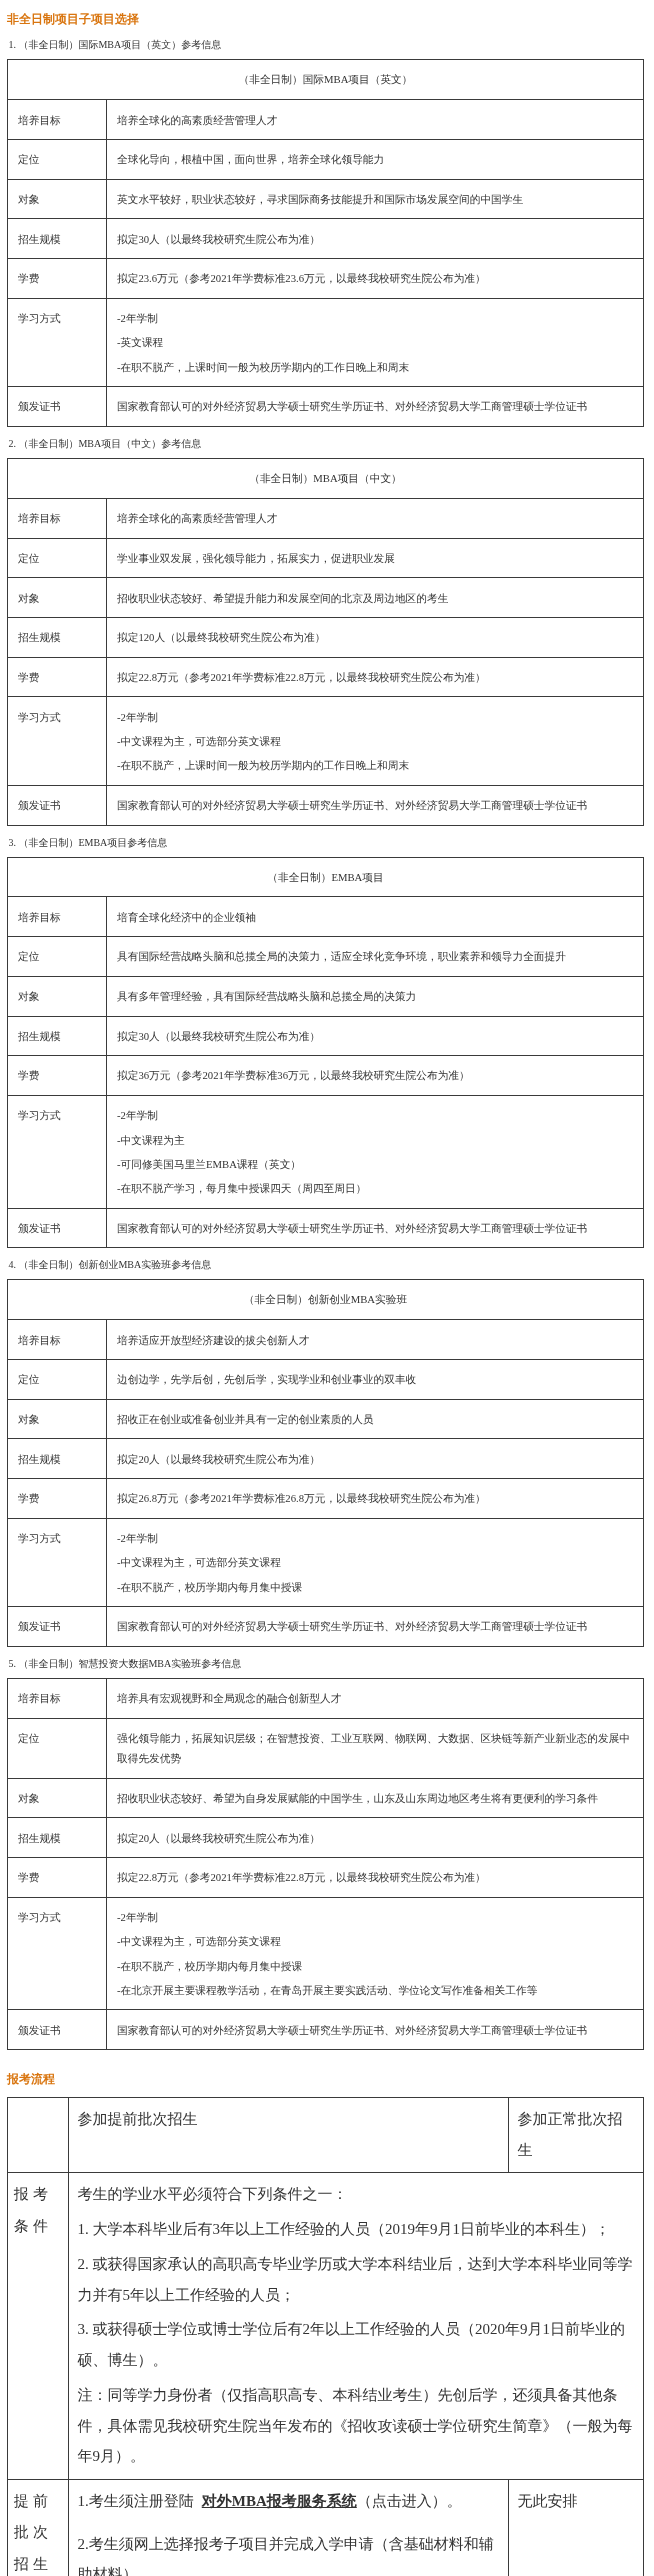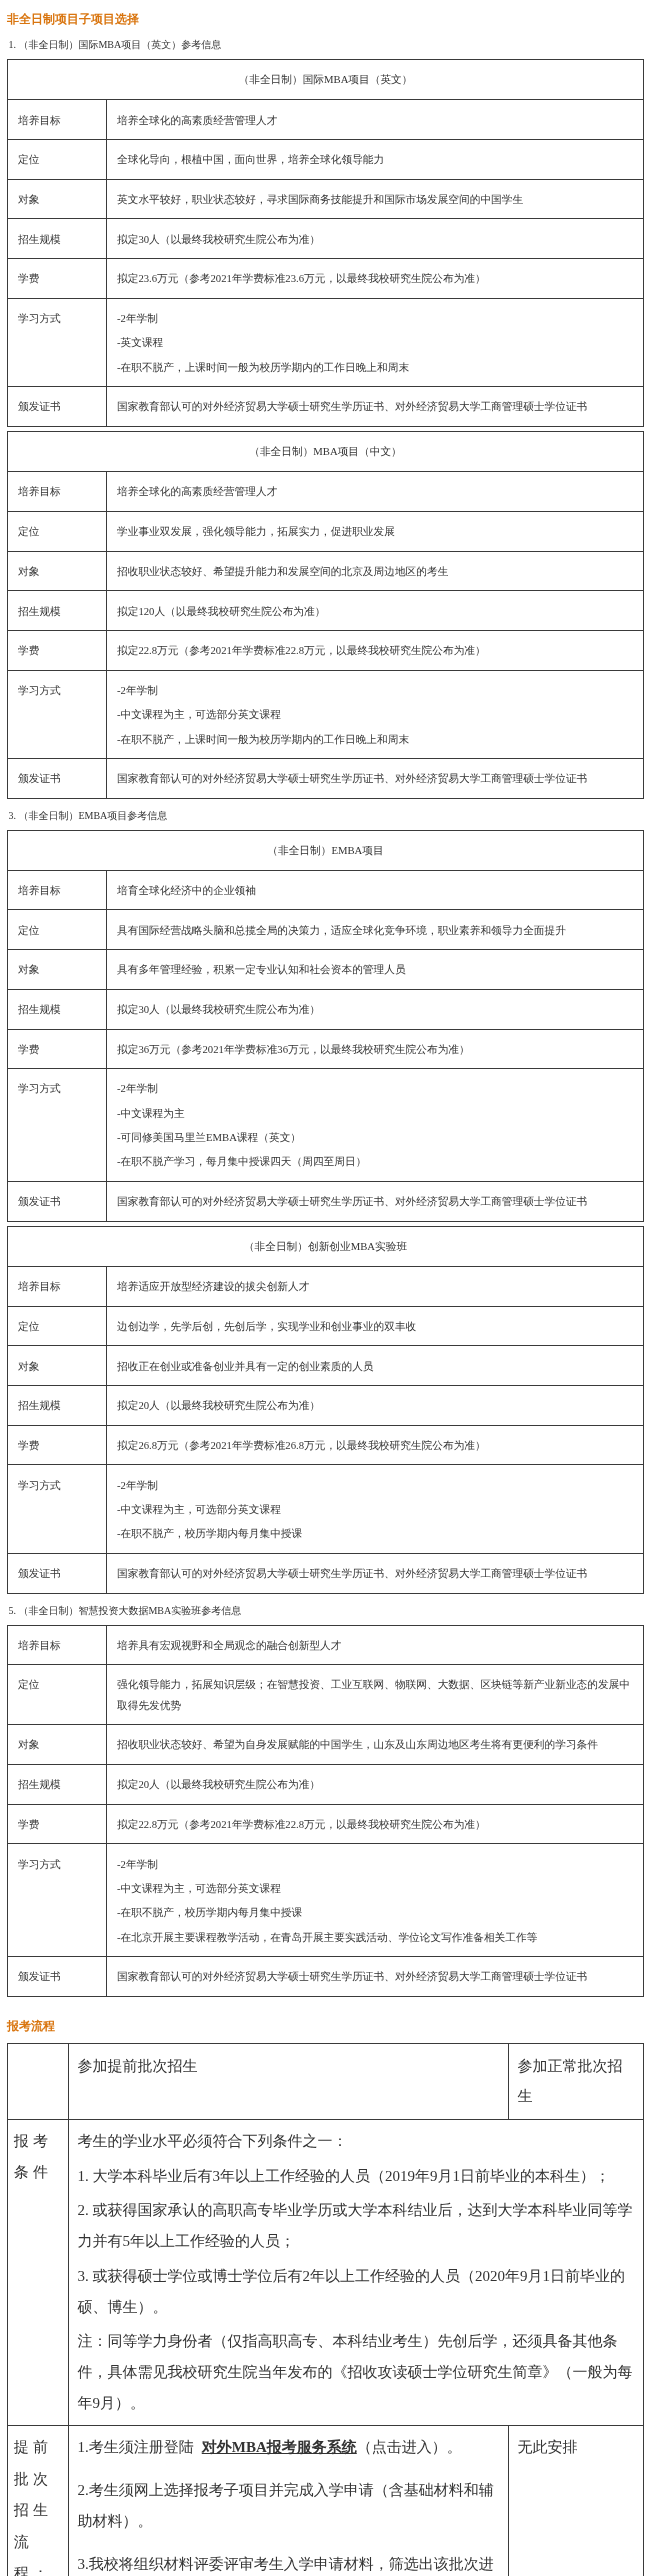--- a/index.html
+++ b/index.html
@@ -77,20 +77,21 @@
         </tr>
     <tr>
           <td class="lab">颁发证书</td>
           <td>
             <div class="pline">国家教育部认可的对外经济贸易大学硕士研究生学历证书、对外经济贸易大学工商管理硕士学位证书</div>
           </td>
         </tr>
   </tbody>
     </table>
 
+  <div class="numhead">2. （非全日制）MBA项目（中文）参考信息</div>
   <table class="prog">
     <colgroup>
         <col class="lc">
         <col>
       </colgroup>
     <tbody>
         <tr>
           <td colspan="2" class="ttitle">（非全日制）MBA项目（中文）</td>
         </tr>
     <tr>
@@ -158,21 +159,21 @@
         </tr>
     <tr>
           <td class="lab">定位</td>
           <td>
             <div class="pline">具有国际经营战略头脑和总揽全局的决策力，适应全球化竞争环境，职业素养和领导力全面提升</div>
           </td>
         </tr>
     <tr>
           <td class="lab">对象</td>
           <td>
-            <div class="pline">具有多年管理经验，积累一定专业认知和社会资本的管理人员</div>
+            <div class="pline">具有多年管理经验，具有国际经营战略头脑和总揽全局的决策力</div>
           </td>
         </tr>
     <tr>
           <td class="lab">招生规模</td>
           <td>
             <div class="pline">拟定30人（以最终我校研究生院公布为准）</div>
           </td>
         </tr>
     <tr>
           <td class="lab">学费</td>
@@ -191,20 +192,21 @@
         </tr>
     <tr>
           <td class="lab">颁发证书</td>
           <td>
             <div class="pline">国家教育部认可的对外经济贸易大学硕士研究生学历证书、对外经济贸易大学工商管理硕士学位证书</div>
           </td>
         </tr>
   </tbody>
     </table>
 
+  <div class="numhead">4. （非全日制）创新创业MBA实验班参考信息</div>
   <table class="prog">
     <colgroup>
         <col class="lc">
         <col>
       </colgroup>
     <tbody>
         <tr>
           <td colspan="2" class="ttitle">（非全日制）创新创业MBA实验班</td>
         </tr>
     <tr>

